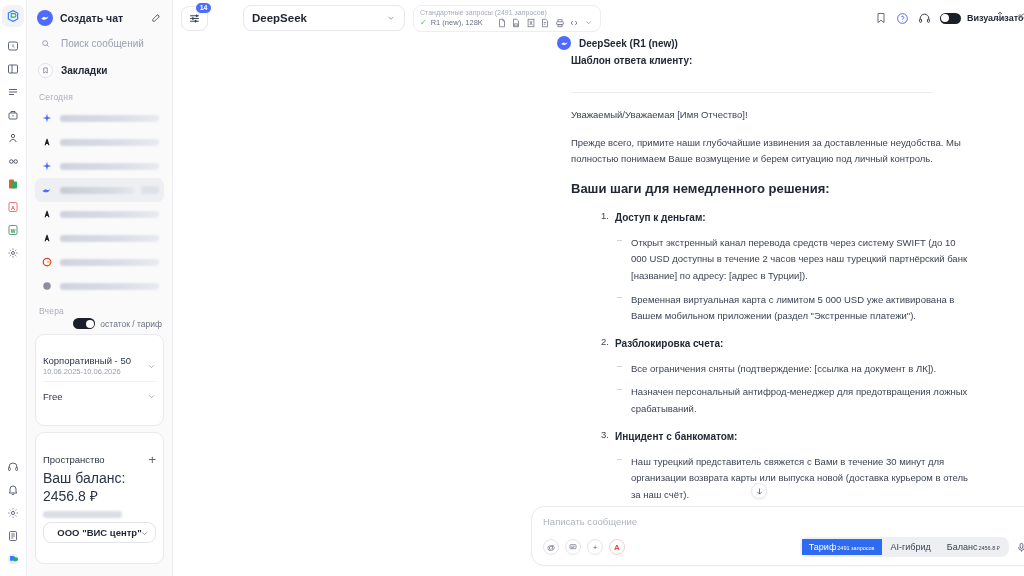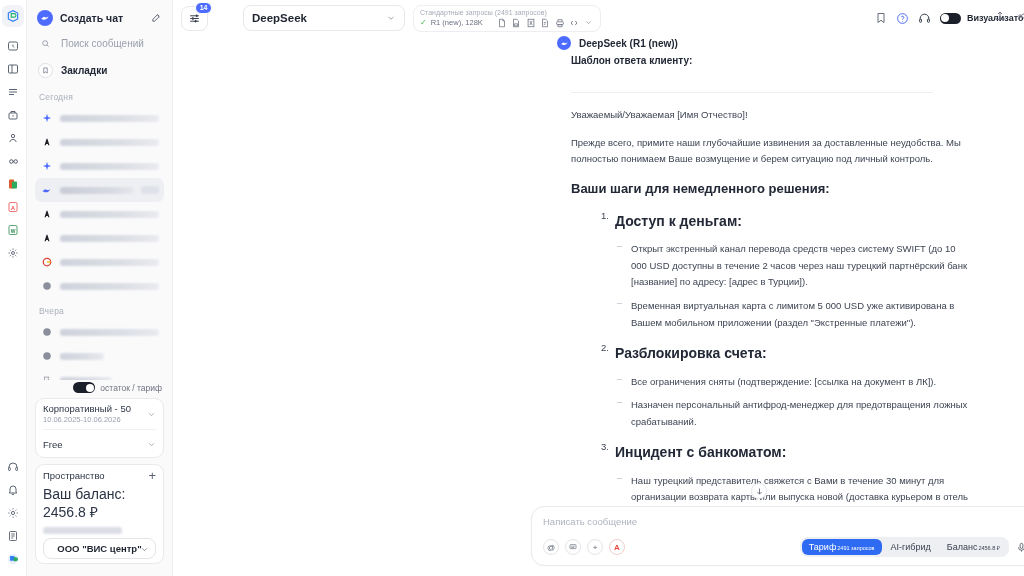--- a/index.html
+++ b/index.html
@@ -105,21 +105,21 @@
     position: relative; cursor: pointer;
   }
   .toggle::after {
     content:""; position: absolute; right: 1.5px; top: 1.5px;
     width: 8px; height: 8px; border-radius: 50%; background: #fff;
   }
   .toggle-label { font-size: 8.5px; color: #6d7381; }
 
   .card {
     background: #fff; border: 1px solid #e9e9ee; border-radius: 9px;
-    padding: 4px 7px; margin-bottom: 6px;
+    padding: 20px 7px; margin-bottom: 6px;
   }
   .card-sel { display: flex; align-items: center; justify-content: space-between; cursor: pointer; }
   .card-sel .t { font-size: 9.5px; color: #2b3445; }
   .card-sub { font-size: 7.5px; color: #9aa0ad; margin-top: 1px; }
   .card-div { height: 1px; background: #f0f0f4; margin: 5px 0; }
 
   .sp-head { display: flex; align-items: center; justify-content: space-between; }
   .sp-head .t { font-size: 9.5px; color: #2b3445; }
   .sp-plus { font-size: 13px; color: #5b6270; cursor: pointer; line-height: 1; }
   .sp-bal { font-size: 14px; color: #2b3445; margin-top: 4px; }
@@ -192,21 +192,21 @@
   .hr { height:1px; background:#ededf1; margin: 26px 0 14px 0; width: 362px; }
   .p { font-size: 9.5px; line-height: 1.75; color: #3c4352; margin-bottom: 11px; }
   .p b { color: #222836; }
   .h-b { font-size: 13px; font-weight: 700; color: #222836; margin-bottom: 10px; line-height:1.6;}
   ol.steps { list-style: none; counter-reset: st; margin: 0 0 0 0; padding: 0; }
   ol.steps > li { counter-increment: st; position: relative; padding-left: 44px; margin-bottom: 11px; }
   ol.steps > li::before {
     content: counter(st) "."; position: absolute; left: 30px; top: 0;
     font-size: 9.5px; color: #3c4352;
   }
-  .step-title { font-size: 14px; font-weight: 700; color: #222836; margin-bottom: 9px; line-height:1.6;}
+  .step-title { font-size: 10px; font-weight: 700; color: #222836; margin-bottom: 9px; line-height:1.6;}
   ul.subs { list-style: none; margin: 0; padding: 0; }
   ul.subs > li { position: relative; padding-left: 16px; margin-bottom: 7px; }
   ul.subs > li::before {
     content: "–"; position: absolute; left: 2px; top: 0; color: #b6bbc6; font-size: 9px;
   }
   ul.subs > li .t { font-size: 9.5px; line-height: 1.75; color: #3c4352; display:block; }
 
   .scroll-down {
     position: absolute; left: 578px; top: 483px;
     width: 16px; height: 16px; border-radius: 50%;
@@ -243,21 +243,21 @@
     color: #5b6270; cursor: pointer; font-size: 8px;
   }
   .c-btn.red { color: #e8483f; border-color: #f0cfcd; font-weight: 700; }
   .c-right { margin-left: auto; display: flex; align-items: center; gap: 7px; }
   .pillbar {
     display: flex; align-items: center; background: #eeeff2; border-radius: 8px;
     padding: 2px; gap: 2px;
   }
   .pill {
     display: flex; align-items: baseline; gap: 1px;
-    padding: 3px 7px; border-radius: 6px; cursor: pointer;
+    padding: 3px 7px; border-radius: 0; cursor: pointer;
     font-size: 9px; color: #3b4252;
   }
   .pill.active { background: #2f6bf2; color: #fff; }
   .pill sup { font-size: 5.5px; }
   .mic { color: #4b5261; cursor: pointer; display: flex; }
 </style>
 </head>
 <body>
 
 <div class="app">

